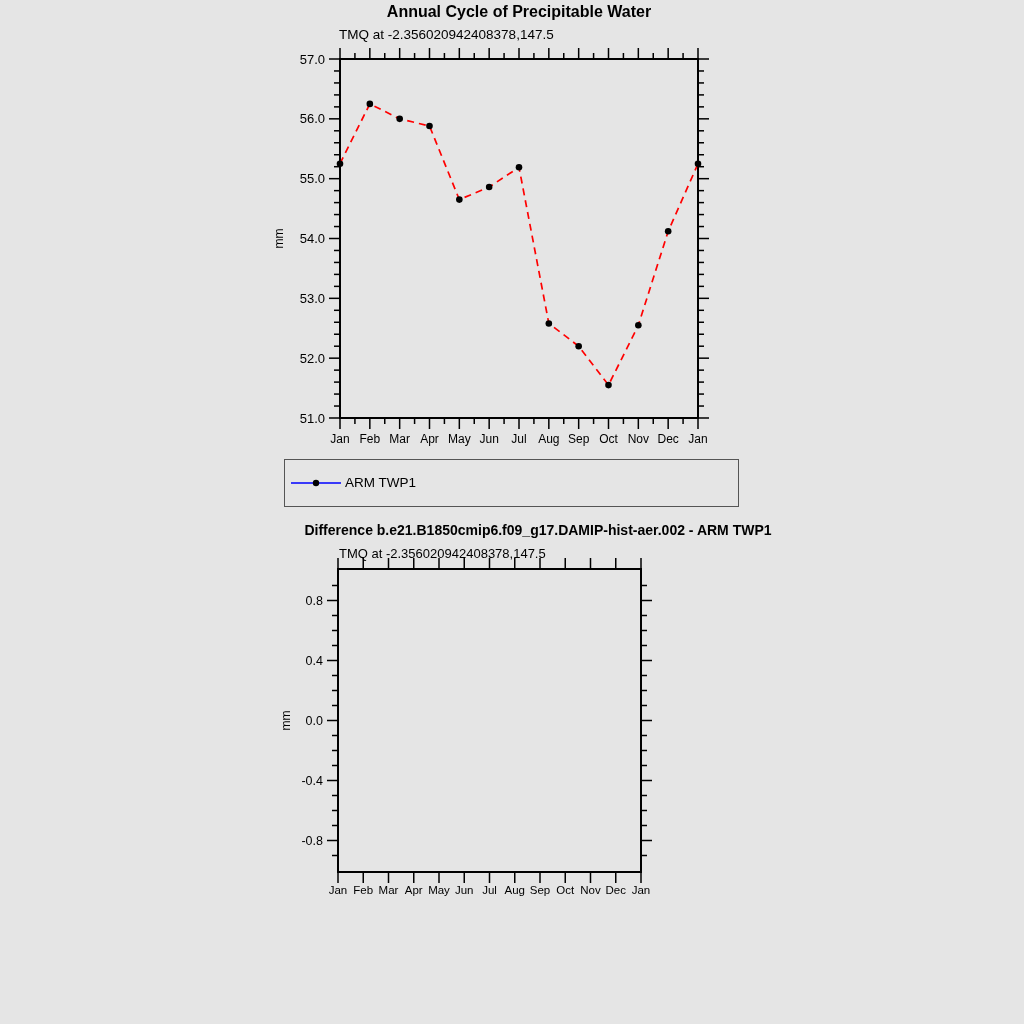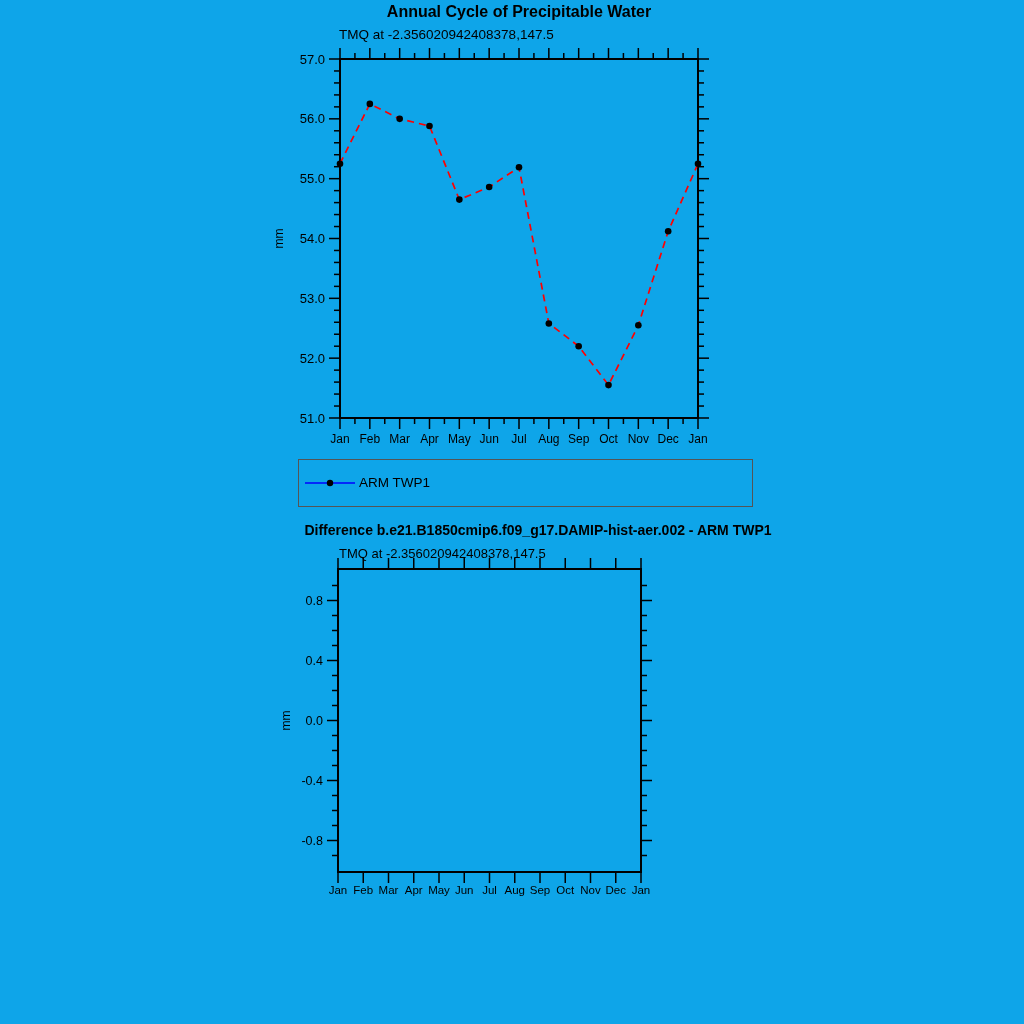--- a/index.html
+++ b/index.html
@@ -1,32 +1,32 @@
 <!DOCTYPE html>
 <html><head>
 <meta charset="utf-8">
 <style>
   html,body{margin:0;padding:0;background:#fff;}
   .page{
     position:relative;
     width:1024px;height:1024px;
-    background:#0ea5e9;
+    background:#e5e5e5;
     font-family:"Liberation Sans","DejaVu Sans",sans-serif;
     color:#000;
     overflow:hidden;
   }
   .abs{position:absolute;white-space:nowrap;}
   .main-title{left:519px;top:3px;transform:translateX(-50%);font-size:16px;font-weight:bold;}
   .subtitle-top{left:339px;top:27px;font-size:13.5px;}
   .diff-title{left:490px;top:522px;transform:translateX(-50%);font-size:14px;font-weight:bold;margin-left:48px;}
   .subtitle-bottom{left:339px;top:546px;font-size:13px;}
   #charts{position:absolute;left:0;top:0;}
   svg text{font-family:"Liberation Sans","DejaVu Sans",sans-serif;fill:#000;}
   .legend{
-    position:absolute;left:298px;top:459px;width:455px;height:48px;
+    position:absolute;left:284px;top:459px;width:455px;height:48px;
     border:1px solid #555;box-sizing:border-box;
     display:flex;flex-direction:column;justify-content:space-evenly;
     padding:6px 4px;font-size:13.5px;
   }
   .legend-row{display:flex;align-items:center;line-height:1;}
   .legend-row svg{flex:0 0 auto;margin-right:2px;}
   .legend-label{white-space:nowrap;}
 </style>
 </head>
 <body>

